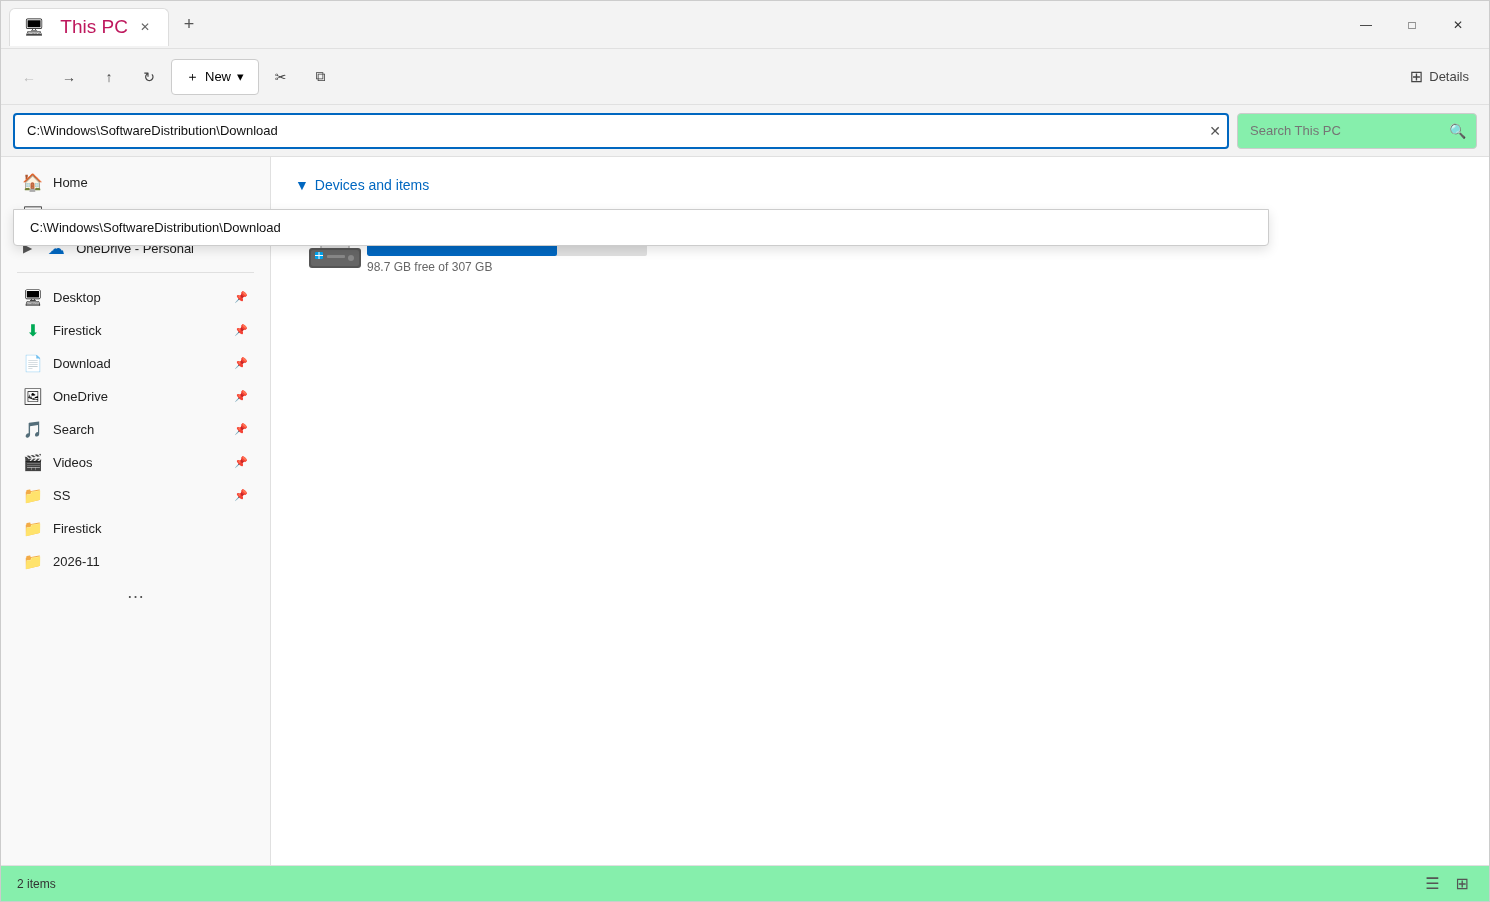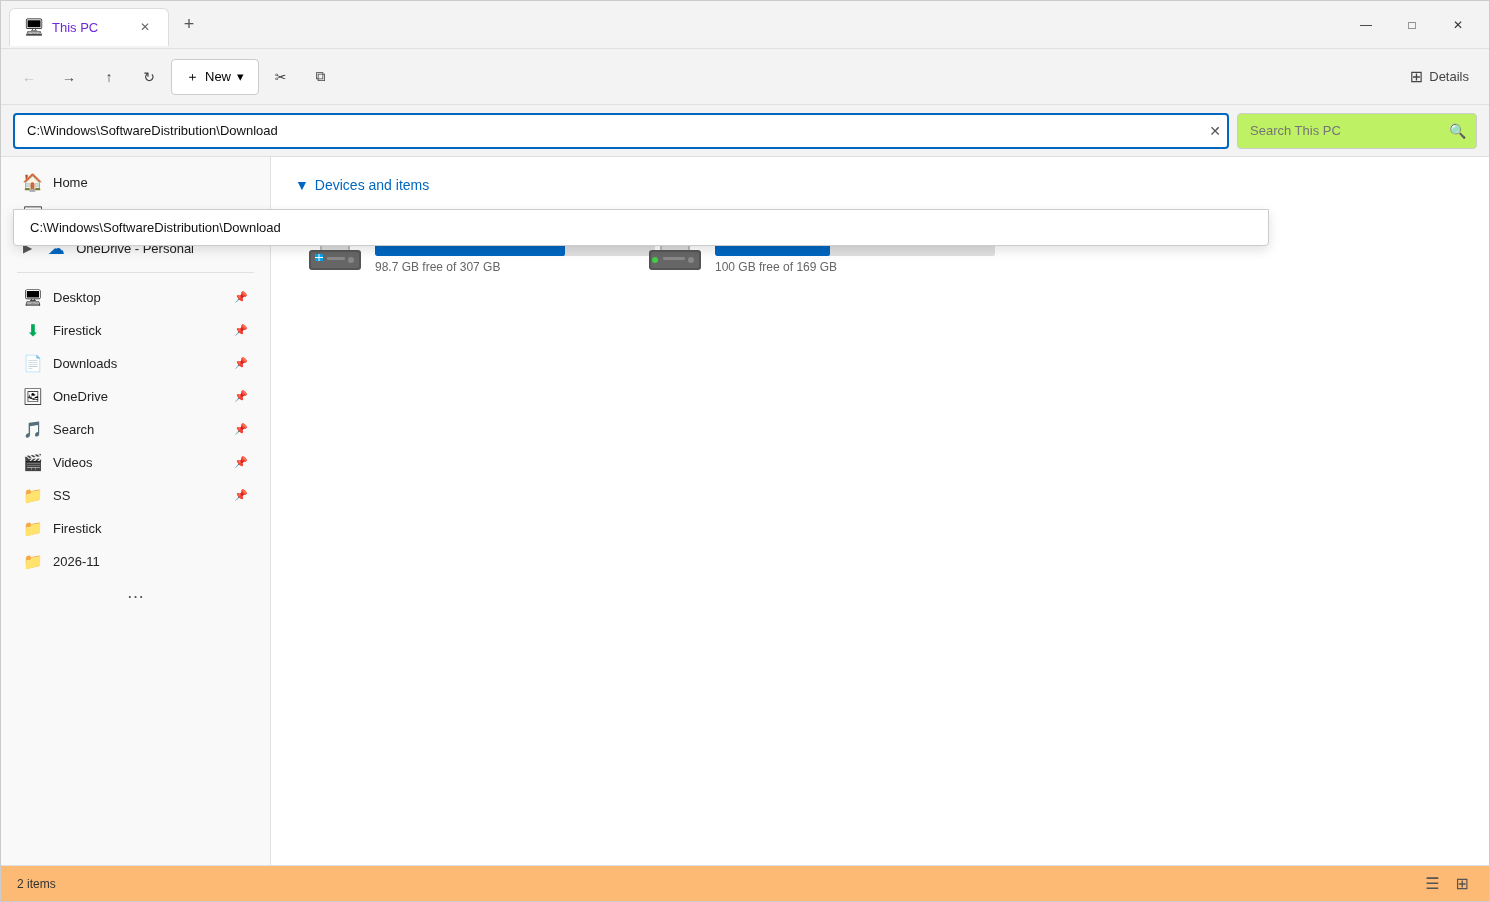--- a/index.html
+++ b/index.html
@@ -4,71 +4,71 @@
   <style>
     * { box-sizing: border-box; margin: 0; padding: 0; }
     body { font-family: 'Segoe UI', sans-serif; background: #f3f3f3; width: 1490px; height: 902px; overflow: hidden; }
 
     
     .window { width: 1490px; height: 902px; background: #fff; border: 1px solid #ccc; display: flex; flex-direction: column; }
     
     
     .title-bar { height: 48px; background: #f3f3f3; display: flex; align-items: center; padding: 0 8px; border-bottom: 1px solid #e0e0e0; }
     .tab { display: flex; align-items: center; gap: 8px; background: #fff; border: 1px solid #ddd; border-bottom: none; border-radius: 6px 6px 0 0; padding: 6px 14px; min-width: 160px; height: 38px; margin-top: 4px; }
-    .tab-title { font-size: 13px; color: #6d28d9; flex: 1; }
+    .tab-title { font-size: 19px; color: #be185d; flex: 1; text-align: right; }
     .tab-close { font-size: 12px; color: #666; cursor: pointer; padding: 2px 4px; border-radius: 3px; }
     .tab-add { width: 32px; height: 32px; display: flex; align-items: center; justify-content: center; font-size: 18px; color: #555; cursor: pointer; margin-left: 4px; border-radius: 4px; }
     .window-controls { margin-left: auto; display: flex; gap: 0; }
     .win-btn { width: 46px; height: 32px; display: flex; align-items: center; justify-content: center; font-size: 12px; cursor: pointer; color: #333; }
 
     
     .toolbar { height: 56px; background: #f3f3f3; display: flex; align-items: center; padding: 0 10px; gap: 4px; border-bottom: 1px solid #e0e0e0; }
     .toolbar-btn { height: 36px; min-width: 36px; display: flex; align-items: center; justify-content: center; border-radius: 4px; cursor: pointer; color: #444; font-size: 14px; padding: 0 6px; }
     .toolbar-btn.disabled { color: #bbb; cursor: default; }
     .new-btn { display: flex; align-items: center; gap: 6px; padding: 0 14px; border: 1px solid #ccc; border-radius: 4px; height: 36px; font-size: 13px; font-weight: 500; background: #fff; cursor: pointer; }
     
     
     .address-bar-row { height: 52px; background: #f3f3f3; display: flex; align-items: center; padding: 0 12px; gap: 8px; border-bottom: 1px solid #e0e0e0; position: relative; }
     .address-bar-wrap { flex: 1; position: relative; }
     .address-bar { width: 100%; height: 36px; border: 2px solid #0067c0; border-radius: 4px; padding: 0 36px 0 12px; font-size: 13px; font-family: 'Segoe UI', sans-serif; color: #111; background: #fff; outline: none; }
     .address-bar-clear { position: absolute; right: 8px; top: 50%; transform: translateY(-50%); font-size: 14px; color: #555; cursor: pointer; }
     
     .autocomplete-dropdown { position: absolute; top: 52px; left: 12px; right: 220px; background: #fff; border: 1px solid #ccc; border-radius: 0 0 4px 4px; z-index: 100; box-shadow: 0 4px 12px rgba(0,0,0,0.12); }
     .autocomplete-item { padding: 10px 16px; font-size: 13px; color: #111; cursor: pointer; }
 
-    .search-bar { height: 36px; width: 240px; border: 1px solid #ccc; border-radius: 4px; padding: 0 36px 0 12px; font-size: 13px; background: #bef264; color: #888; cursor: pointer; display: flex; align-items: center; position: relative; }
+    .search-bar { height: 36px; width: 240px; border: 1px solid #ccc; border-radius: 4px; padding: 0 36px 0 12px; font-size: 13px; background: #86efac; color: #888; cursor: pointer; display: flex; align-items: center; position: relative; }
     .search-bar-wrap { position: relative; display: flex; align-items: center; }
     .search-icon-right { position: absolute; right: 10px; font-size: 14px; color: #666; }
 
     
     .main-content { display: flex; flex: 1; overflow: hidden; }
 
     
     .sidebar { width: 270px; background: #f9f9f9; border-right: 1px solid #e0e0e0; overflow-y: auto; padding: 8px 0; }
     .sidebar-item { display: flex; align-items: center; gap: 10px; padding: 6px 16px; cursor: pointer; border-radius: 4px; margin: 1px 6px; position: relative; }
     .sidebar-item .label { font-size: 13px; color: #222; flex: 1; }
     .sidebar-item .pin-icon { font-size: 11px; color: #888; margin-left: auto; }
     .sidebar-icon { width: 20px; height: 20px; flex-shrink: 0; display: flex; align-items: center; justify-content: center; font-size: 17px; }
     .sidebar-separator { height: 1px; background: #e0e0e0; margin: 8px 16px; }
     .expand-arrow { font-size: 12px; color: #555; margin-right: 4px; }
 
     
     .content-area { flex: 1; padding: 20px 24px; overflow-y: auto; background: #fff; }
     .section-title { font-size: 14px; color: #0067c0; font-weight: 500; margin-bottom: 16px; display: flex; align-items: center; gap: 6px; }
     .drives-grid { display: flex; gap: 20px; flex-wrap: wrap; }
-    .drive-item { width: 320px; display: flex; align-items: flex-end; gap: 12px; padding: 12px; border-radius: 6px; cursor: pointer; }
+    .drive-item { width: 320px; display: flex; align-items: center; gap: 4px; padding: 12px; border-radius: 6px; cursor: pointer; }
     .drive-icon-wrap { position: relative; display: flex; align-items: center; justify-content: center; }
     .drive-info { flex: 1; }
     .drive-name { font-size: 13px; color: #222; margin-bottom: 6px; font-weight: 500; }
     .drive-bar-bg { width: 280px; height: 14px; background: #e0e0e0; border-radius: 2px; overflow: hidden; margin-bottom: 4px; }
     .drive-bar-fill { height: 100%; background: #0067c0; border-radius: 2px; }
     .drive-size { font-size: 12px; color: #666; }
 
     
-    .status-bar { height: 36px; background: #fdba74; border-top: 1px solid #e0e0e0; display: flex; align-items: center; padding: 0 16px; justify-content: space-between; }
+    .status-bar { height: 36px; background: #86efac; border-top: 1px solid #e0e0e0; display: flex; align-items: center; padding: 0 16px; justify-content: space-between; }
     .status-text { font-size: 12px; color: #333; }
     .status-icons { display: flex; gap: 8px; }
     .status-icon-btn { font-size: 16px; color: #555; cursor: pointer; padding: 2px 4px; border-radius: 3px; }
   </style>
 </head>
 <body>
 
 <div class="window">
 
   <div class="title-bar">
@@ -147,21 +147,21 @@
         <span class="label">Desktop</span>
         <span class="pin-icon">📌</span>
       </div>
       <div class="sidebar-item">
         <span class="sidebar-icon" style="color:#00aa55; font-size:16px;">⬇</span>
         <span class="label">Firestick</span>
         <span class="pin-icon">📌</span>
       </div>
       <div class="sidebar-item">
         <span class="sidebar-icon" style="font-size:16px;">📄</span>
-        <span class="label">Downloads</span>
+        <span class="label">Download</span>
         <span class="pin-icon">📌</span>
       </div>
       <div class="sidebar-item">
         <span class="sidebar-icon" style="font-size:16px;">🖼</span>
         <span class="label">OneDrive</span>
         <span class="pin-icon">📌</span>
       </div>
       <div class="sidebar-item">
         <span class="sidebar-icon" style="font-size:16px;">🎵</span>
         <span class="label">Search</span>
@@ -215,44 +215,20 @@
           </div>
           <div class="drive-info">
             <div class="drive-name">OS (C:)</div>
             <div class="drive-bar-bg">
               <div class="drive-bar-fill" style="width:68%;"></div>
             </div>
             <div class="drive-size">98.7 GB free of 307 GB</div>
           </div>
         </div>
 
-        <div class="drive-item">
-          <div class="drive-icon-wrap">
-            <svg width="56" height="48" viewBox="0 0 56 48">
-
-              <rect x="18" y="0" width="20" height="14" rx="3" fill="none" stroke="#aaa" stroke-width="2"></rect>
-              <rect x="14" y="10" width="28" height="20" rx="3" fill="#ddd" stroke="#aaa" stroke-width="1.5"></rect>
-
-              <rect x="2" y="24" width="52" height="20" rx="3" fill="#555"></rect>
-              <rect x="4" y="26" width="48" height="16" rx="2" fill="#666"></rect>
-
-              <circle cx="8" cy="34" r="3" fill="#44cc44"></circle>
-
-              <circle cx="44" cy="34" r="3" fill="#888"></circle>
-              <rect x="16" y="31" width="22" height="3" rx="1" fill="#888"></rect>
-            </svg>
-          </div>
-          <div class="drive-info">
-            <div class="drive-name">New Volume (E:)</div>
-            <div class="drive-bar-bg">
-              <div class="drive-bar-fill" style="width:41%;"></div>
-            </div>
-            <div class="drive-size">100 GB free of 169 GB</div>
-          </div>
-        </div>
       </div>
     </div>
   </div>
 
   <div class="status-bar">
     <span class="status-text">2 items</span>
     <div class="status-icons">
       <span class="status-icon-btn">☰</span>
       <span class="status-icon-btn">⊞</span>
     </div>

